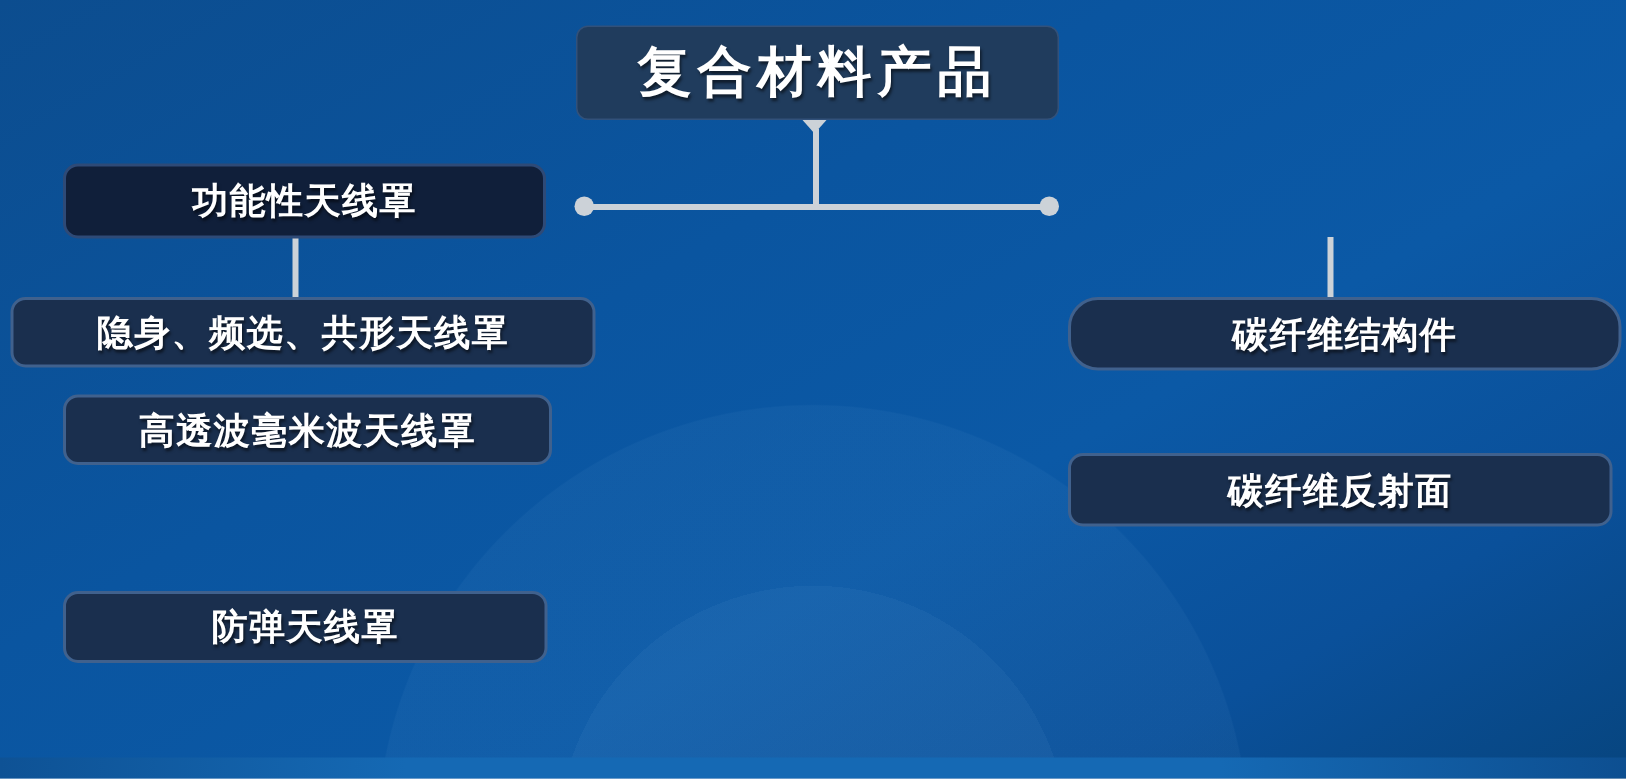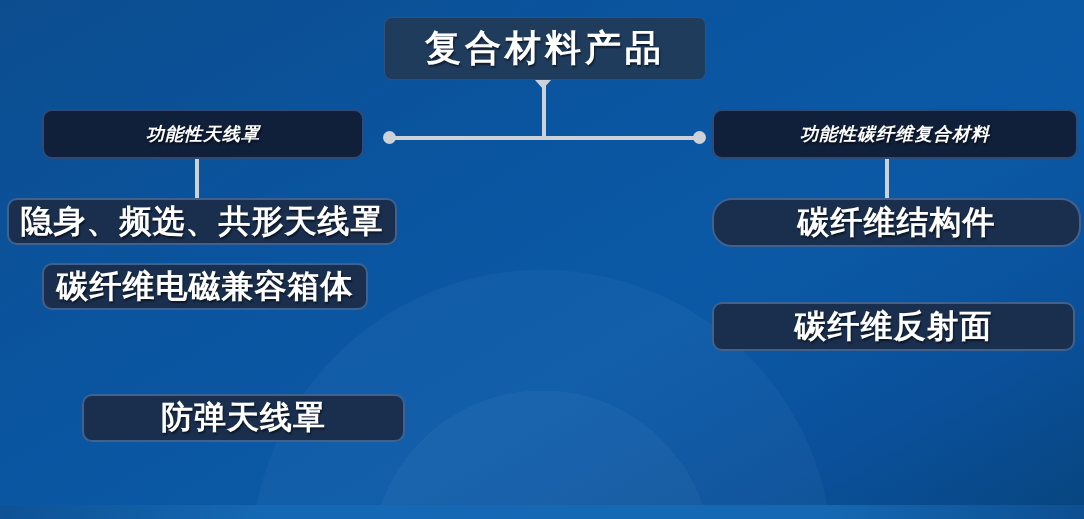--- a/index.html
+++ b/index.html
@@ -22,25 +22,25 @@
     color:#ffffff; font-weight:bold; text-align:center;
     text-shadow:1px 2px 2px rgba(0,0,0,0.55);
     white-space:nowrap;
   }
   .root {
     background:#203c5d; border:1px solid #32517a; border-radius:8px;
     font-size:36px; letter-spacing:4px;
   }
   .header {
     background:#101f3a; border:2px solid #2e4a77; border-radius:10px;
-    font-size:18px; letter-spacing:1px;font-style:italic;
+    font-size:24px; letter-spacing:1px;
   }
   .item {
     background:#1a2f4e; border:2px solid #40618d; border-radius:10px;
-    font-size:32px; letter-spacing:1px;
+    font-size:24px; letter-spacing:1px;
   }
   .vline, .hline { position:absolute; background:#ccd2d8; }
   .dot {
     position:absolute; width:13px; height:13px; border-radius:50%;
     background:#ccd2d8;
   }
   .tri {
     position:absolute; width:0; height:0;
     border-left:8px solid transparent; border-right:8px solid transparent;
     border-top:9px solid #ccd2d8;
@@ -59,21 +59,20 @@
   <div class="dot" style="left:383px; top:131px;"></div>
   <div class="dot" style="left:693px; top:131px;"></div>
   <div class="vline" style="left:195px; top:158px; width:4px; height:42px;"></div>
   <div class="vline" style="left:885px; top:158px; width:4px; height:42px;"></div>
 
   <div class="node root" style="left:384px; top:17px; width:322px; height:63px;">复合材料产品</div>
 
   <div class="node header" style="left:42px; top:109px; width:322px; height:50px;">功能性天线罩</div>
 
   <div class="node item" style="left:7px; top:198px; width:390px; height:47px;">隐身、频选、共形天线罩</div>
-  <div class="node item" style="left:42px; top:263px; width:326px; height:47px;">碳纤维电磁兼容箱体</div>
-  <div class="node item" style="left:42px; top:394px; width:323px; height:48px;margin-left:40px;">防弹天线罩</div>
+  <div class="node item" style="left:42px; top:263px; width:326px; height:47px;">高透波毫米波天线罩</div>
+  <div class="node item" style="left:42px; top:394px; width:323px; height:48px;">防弹天线罩</div>
 
-  <div class="node header" style="left:712px; top:109px; width:366px; height:50px;">功能性碳纤维复合材料</div>
 
   <div class="node item" style="left:712px; top:198px; width:369px; height:49px;border-radius:20px;">碳纤维结构件</div>
   <div class="node item" style="left:712px; top:262px; width:363px; height:49px;margin-top:40px;">碳纤维反射面</div>
 
 </div>
 
 </body></html>

